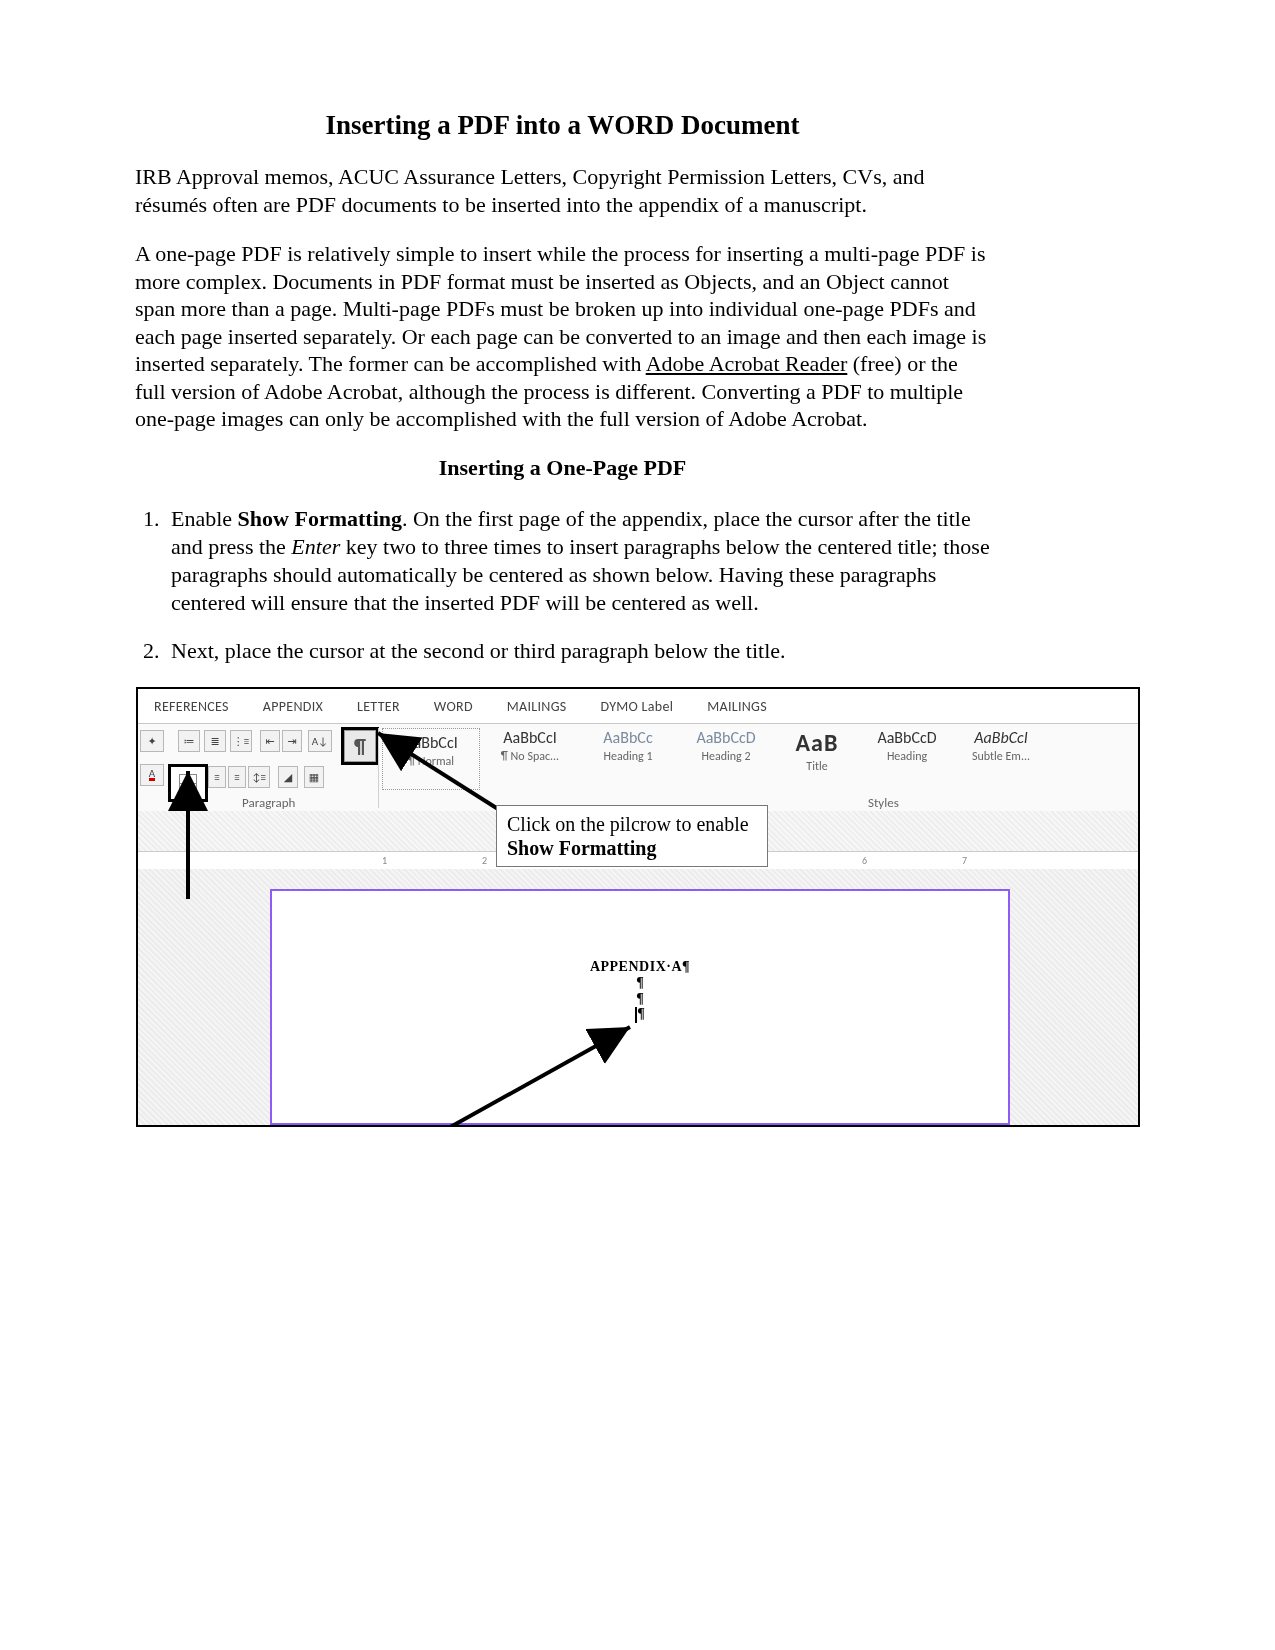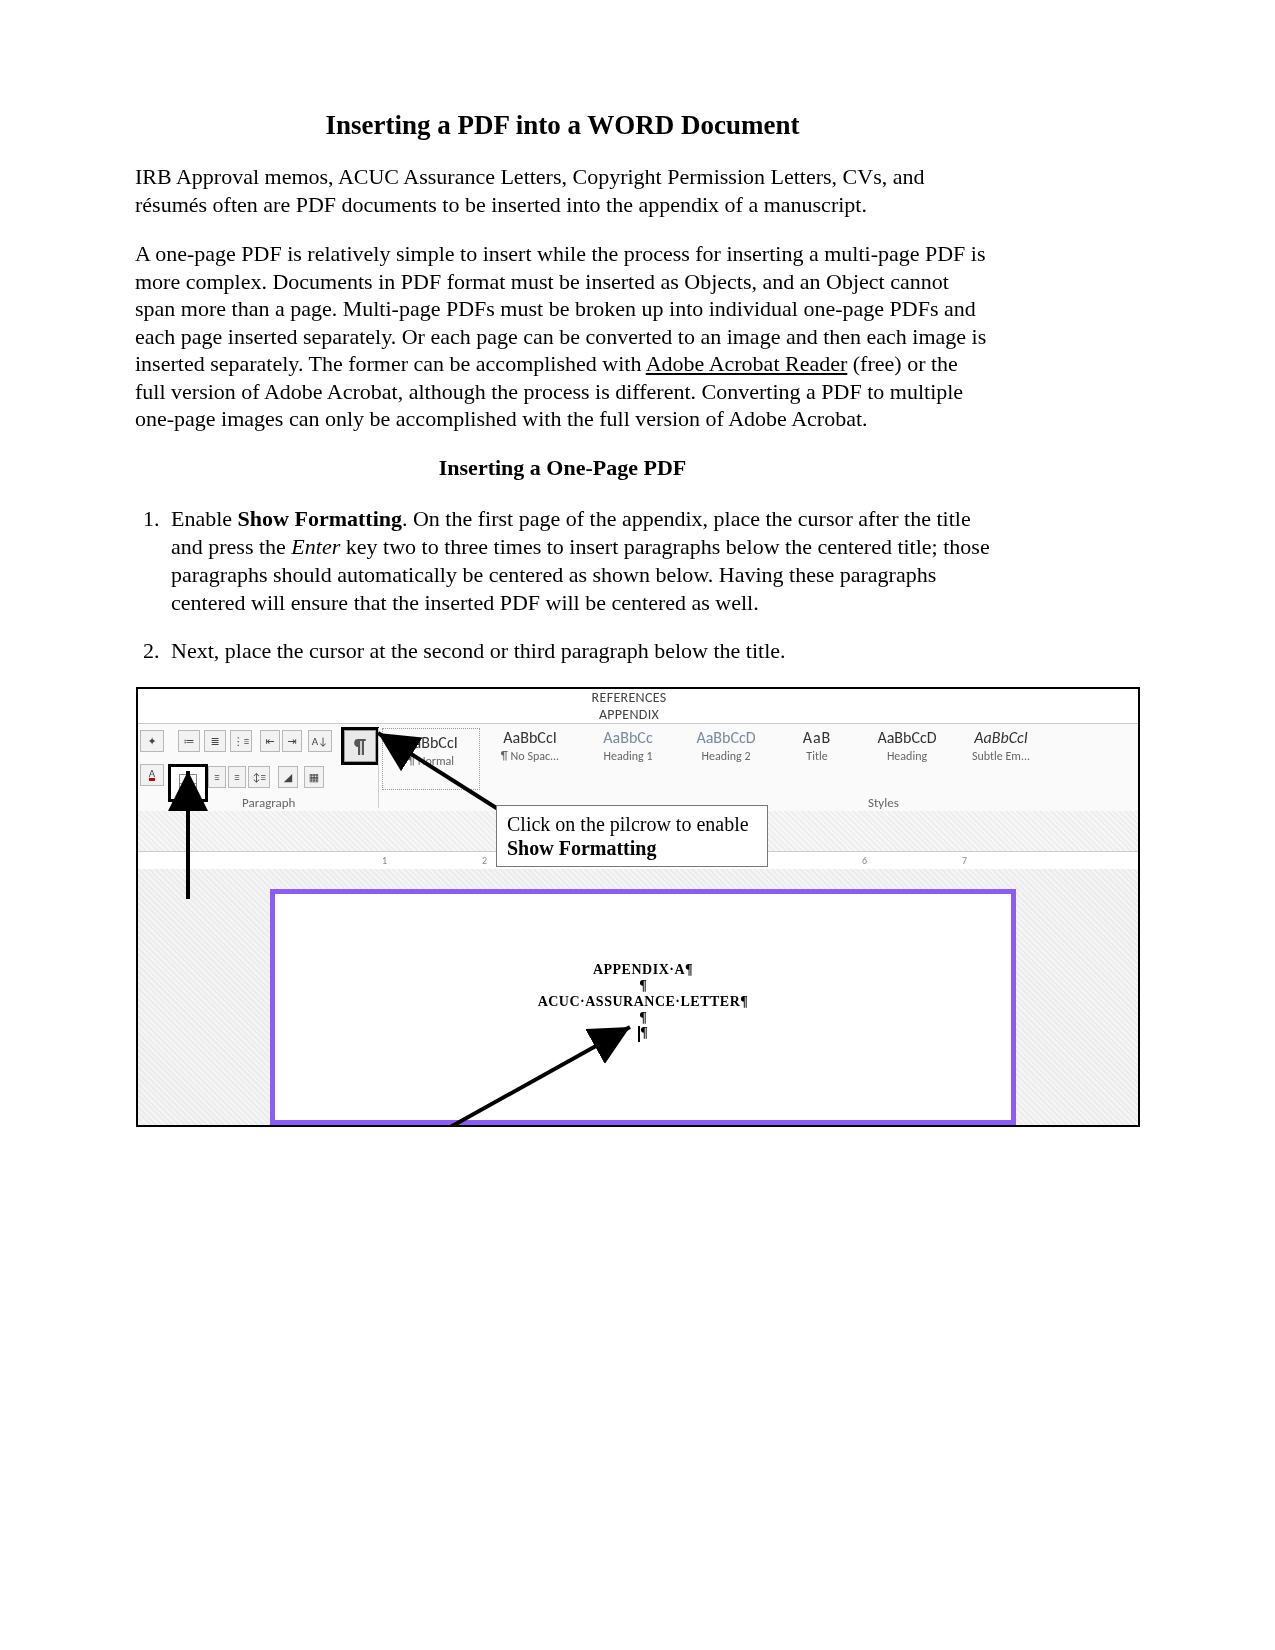--- a/index.html
+++ b/index.html
@@ -57,21 +57,20 @@
     color: #444;
   }
   .ribbon-tabs {
     height: 34px;
     border-bottom: 1px solid #c8c8c8;
     display: flex;
     align-items: center;
     padding-left: 16px;
     font-size: 14px;
     letter-spacing: .3px;
-    flex-direction: column;
   }
   .ribbon-tabs span { margin-right: 34px; white-space: nowrap; }
 
   .ribbon-body {
     height: 88px;
     position: relative;
     border-bottom: 1px solid #c8c8c8;
     background: #fafafa;
   }
   .icon-btn {
@@ -129,21 +128,21 @@
   .style-tile .lbl { font-size: 12px; color:#666; margin-top: 2px; white-space:nowrap; }
   .tile-normal { left:244px; width:92px; border:1px dotted #999; padding:4px 2px; }
   .tile-normal .lbl::before { content:"¶ "; }
   .tile-nospc  { left:346px; width:92px; }
   .tile-nospc .lbl::before { content:"¶ "; }
   .tile-h1     { left:444px; width:92px; }
   .tile-h1 .sample { color:#7a8aa0; }
   .tile-h2     { left:542px; width:92px; }
   .tile-h2 .sample { color:#7a8aa0; }
   .tile-title  { left:640px; width:78px; }
-  .tile-title .sample { font-size:16px; letter-spacing:1px; }
+  .tile-title .sample { font-size:24px; letter-spacing:1px;font-weight:bold; }
   .tile-sub    { left:726px; width:86px; }
   .tile-em     { left:818px; width:90px; }
   .tile-em .sample { font-style: italic; }
   .style-sample { font-size:16px; }
 
   .group-label.paragraph { left:104px; }
   .group-label.styles { left:730px; }
 
   .doc-area-bg {
     position:absolute; left:0; top:122px; right:0; height:50px;
@@ -155,21 +154,21 @@
     font-size:10px; color:#888;
   }
   .ruler .tick { position:absolute; top:2px; }
 
   .doc-gray {
     position:absolute; left:0; top:180px; right:0; bottom:0;
     background: repeating-linear-gradient(45deg,#ececec,#ececec 2px,#f5f5f5 2px,#f5f5f5 4px);
   }
   .doc-page {
     position:absolute; left:132px; top:200px; width:736px; bottom:0;
-    background:#fff; border:5px solid #8b5cf6;
+    background:#fff; border:2px solid #8b5cf6;
     text-align:center;
     font-family: "Times New Roman", Times, serif;
     color:#000;
   }
   .doc-page .apx {
     margin-top: 68px;
     font-size: 14px; font-weight:bold; letter-spacing:.5px;
   }
   .doc-page .pil { font-size:14px; font-weight:bold; line-height:1.1; }
   .cursor-mark {
@@ -300,21 +299,20 @@
         <span class="tick" style="left:444px">3</span>
         <span class="tick" style="left:624px">5</span>
         <span class="tick" style="left:724px">6</span>
         <span class="tick" style="left:824px">7</span>
       </div>
 
       <div class="doc-gray"></div>
       <div class="doc-page">
         <div class="apx">APPENDIX·A¶</div>
         <div class="pil">¶</div>
-        <div class="apx" style="margin-top:0">ACUC·ASSURANCE·LETTER¶</div>
         <div class="pil">¶</div>
         <div class="pil"><span class="cursor-mark"></span><span>¶</span></div>
       </div>
 
       <div class="callout-box callout-pilcrow">
         <span>Click on the pilcrow to enable </span><span class="bold">Show Formatting</span>
       </div>
 
       <svg class="overlay" width="1004" height="440">
         <defs>

